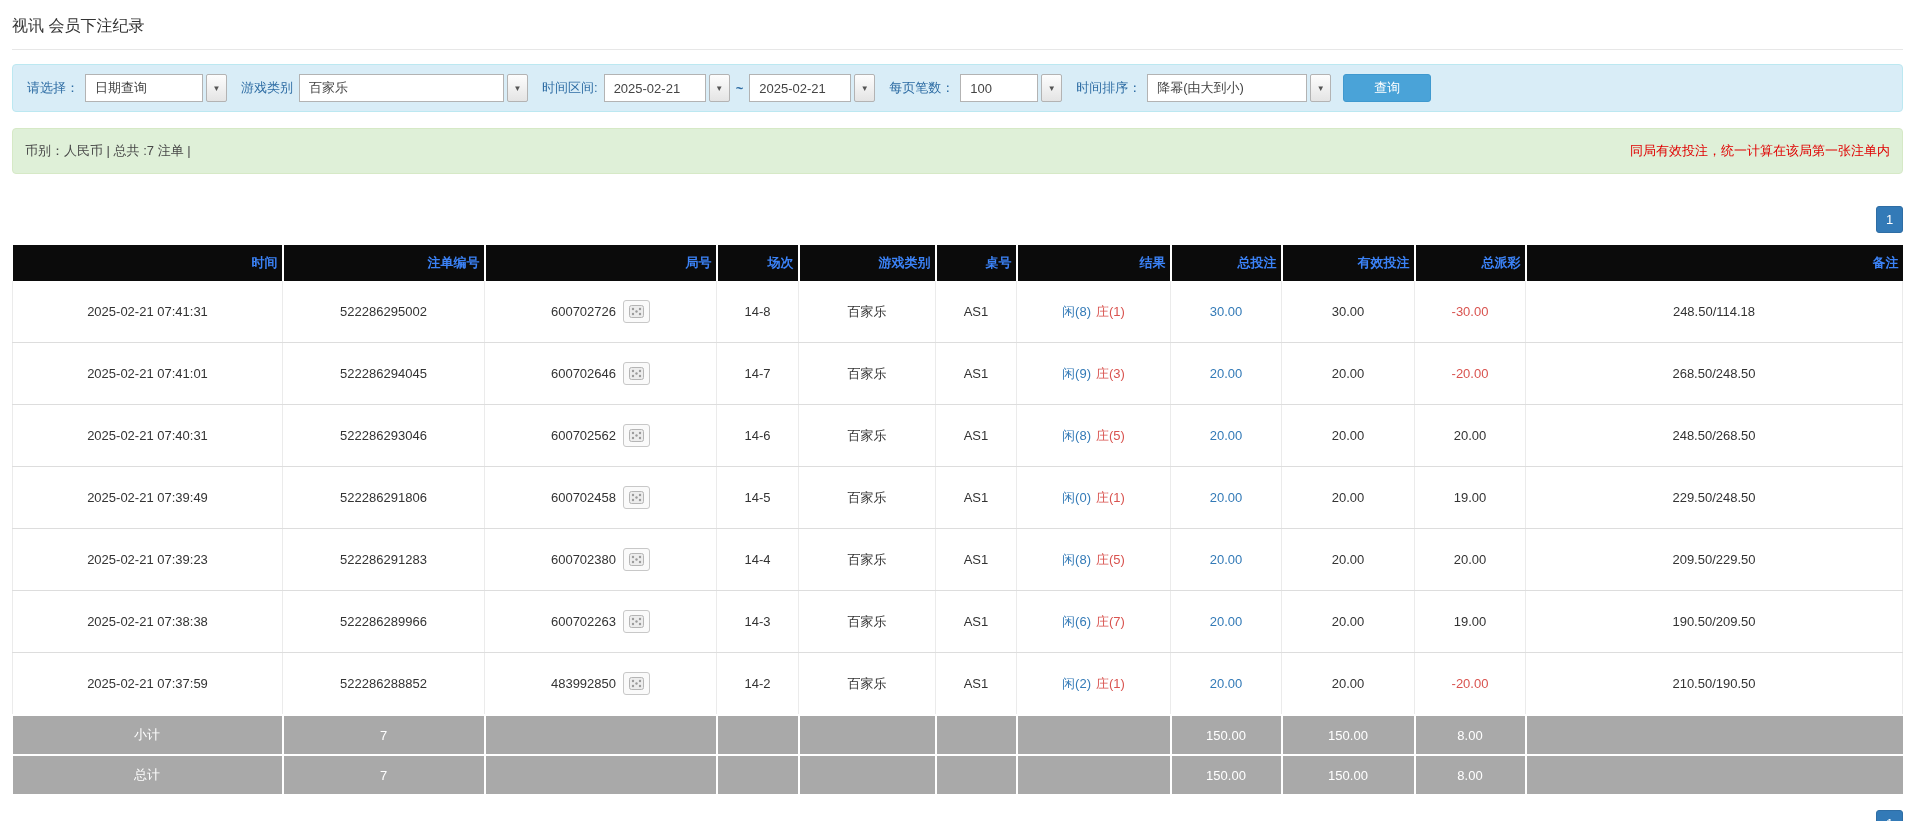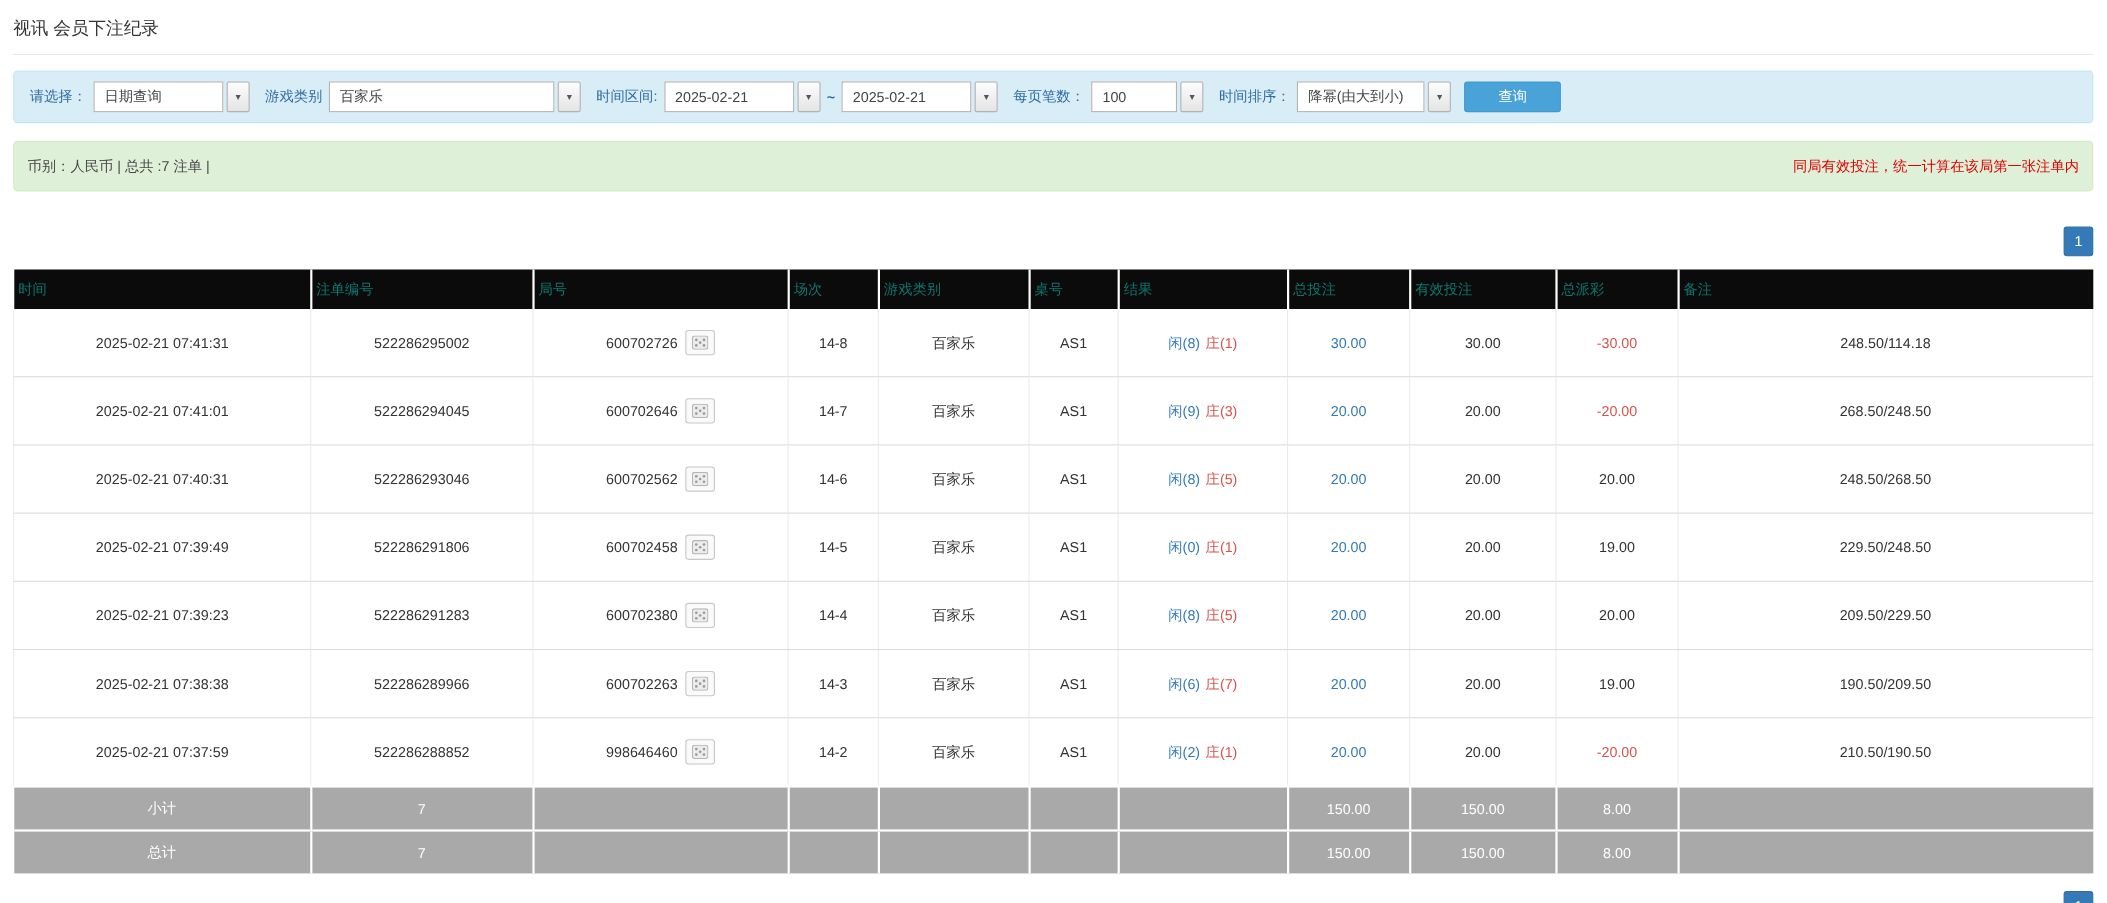--- a/index.html
+++ b/index.html
@@ -57,23 +57,23 @@
     background: linear-gradient(#fdfdfd, #e4e4e4);
     display: flex;
     align-items: center;
     justify-content: center;
     color: #555;
     font-size: 8px;
     cursor: pointer;
   }
   .w-select .combo-value { width: 118px; }
   .w-game   .combo-value { width: 205px; }
-  .w-date   .combo-value { width: 118px; }
+  .w-date   .combo-value { width: 102px; }
   .w-pages  .combo-value { width: 78px; }
-  .w-sort   .combo-value { width: 116px; }
+  .w-sort   .combo-value { width: 160px; }
   .search-btn {
     margin-left: 12px;
     height: 28px;
     padding: 0 30px;
     background: #4aa3d8;
     border: 1px solid #3f99cf;
     border-radius: 3px;
     color: #fff;
     font-size: 13px;
     font-family: inherit;
@@ -120,24 +120,24 @@
   col.c-game { width: 137px; }
   col.c-table { width: 81px; }
   col.c-result { width: 154px; }
   col.c-totalbet { width: 111px; }
   col.c-validbet { width: 133px; }
   col.c-payout { width: 111px; }
   col.c-note { width: auto; }
 
   thead th {
     background: #0b0b0b;
-    color: #0f766e;
-    font-size: 13px;
-    font-weight: normal;
-    text-align: left;
+    color: #3b82f6;
+    font-size: 13px;
+    font-weight: bold;
+    text-align: right;
     padding: 9px 4px;
     border-right: 2px solid #fff;
   }
   thead th:last-child { border-right: none; }
 
   tbody td {
     background: #fff;
     font-size: 13px;
     color: #333;
     text-align: center;
@@ -442,21 +442,21 @@
     <td>20.00</td>
     <td>19.00</td>
     <td>190.50/209.50</td>
   </tr>
 
   <tr>
     <td>2025-02-21 07:37:59</td>
     <td>522286288852</td>
     <td>
       <span class="round-wrap">
-        <span>998646460</span>
+        <span>483992850</span>
         <button class="dice-btn">
           <svg width="15" height="13" viewBox="0 0 15 13">
             <rect x="0.5" y="0.5" width="14" height="12" rx="2" fill="#ececec" stroke="#b5b5b5"></rect>
             <circle cx="4" cy="4" r="1.2" fill="#9a9a9a"></circle>
             <circle cx="11" cy="4" r="1.2" fill="#9a9a9a"></circle>
             <circle cx="7.5" cy="6.5" r="1.2" fill="#9a9a9a"></circle>
             <circle cx="4" cy="9" r="1.2" fill="#9a9a9a"></circle>
             <circle cx="11" cy="9" r="1.2" fill="#9a9a9a"></circle>
           </svg>
         </button>

